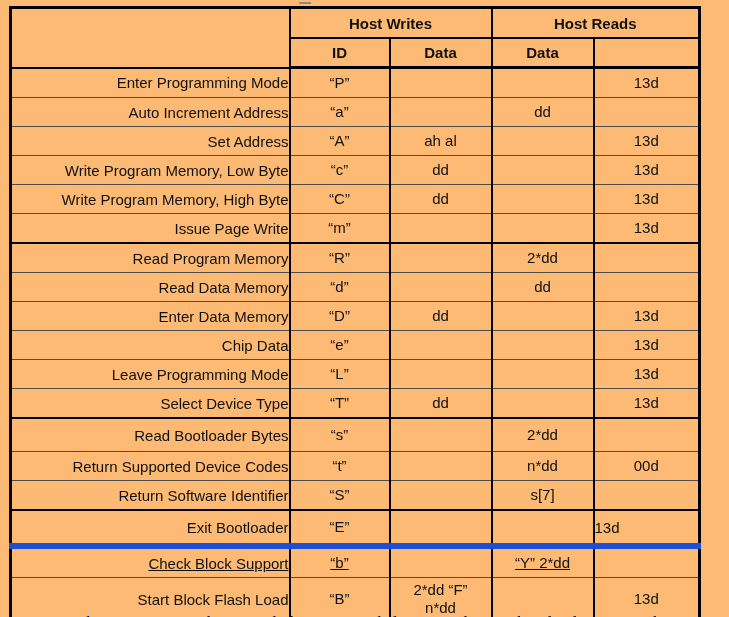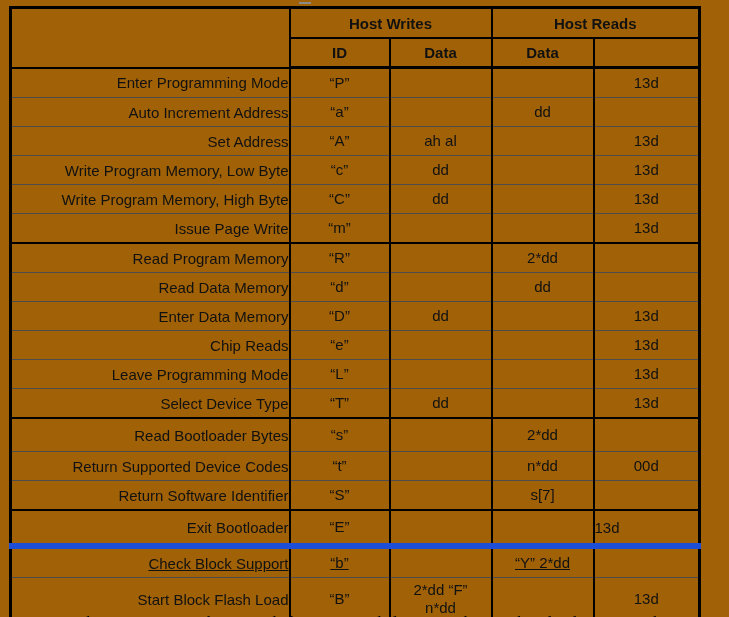--- a/index.html
+++ b/index.html
@@ -1,21 +1,21 @@
 <!DOCTYPE html>
 <html><head>
 <meta charset="utf-8">
 <style>
   html, body { margin: 0; padding: 0; }
   body { background: #e8e8e8; }
   .page {
     position: relative;
     width: 729px;
     height: 617px;
-    background: #a16207;
+    background: #fdba74;
     overflow: hidden;
     font-family: "Liberation Sans", sans-serif;
   }
   .scan-artifact {
     position: absolute;
     left: 299px;
     top: 2px;
     width: 12px;
     height: 2px;
     background: #8a8a8a;
@@ -159,21 +159,21 @@
         <td class="c"></td>
       </tr>
       <tr>
         <td class="name">Enter Data Memory</td>
         <td class="c">“D”</td>
         <td class="c">dd</td>
         <td class="c"></td>
         <td class="c">13d</td>
       </tr>
       <tr>
-        <td class="name">Chip Reads</td>
+        <td class="name">Chip Data</td>
         <td class="c">“e”</td>
         <td class="c"></td>
         <td class="c"></td>
         <td class="c">13d</td>
       </tr>
       <tr>
         <td class="name">Leave Programming Mode</td>
         <td class="c">“L”</td>
         <td class="c"></td>
         <td class="c"></td>

